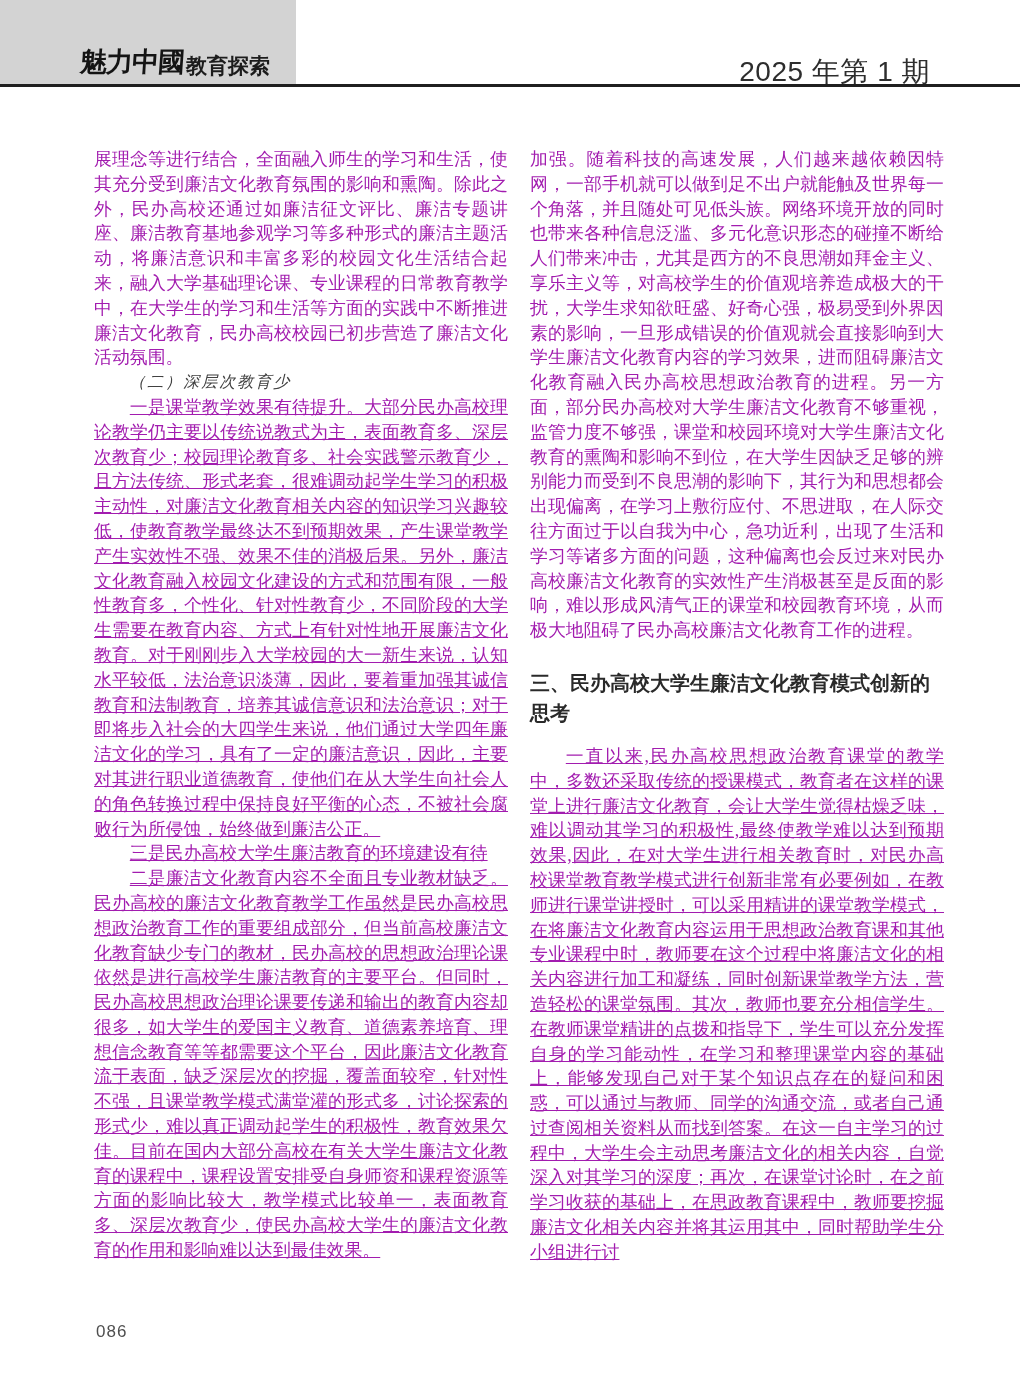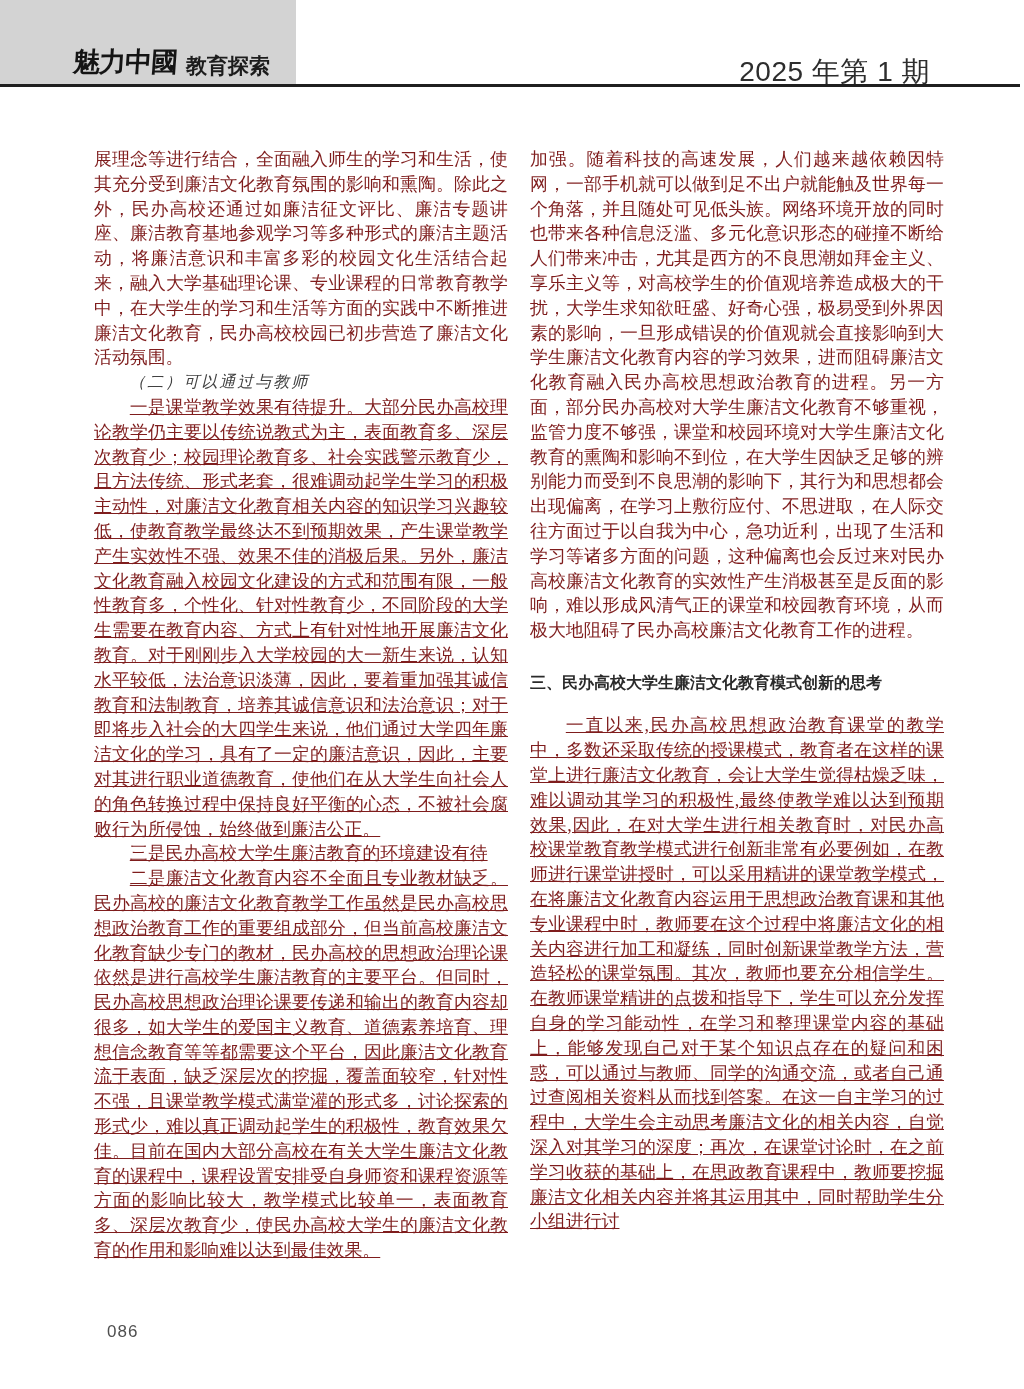--- a/index.html
+++ b/index.html
@@ -32,21 +32,21 @@
     color: #141414;
     letter-spacing: -1px;
     transform: skewX(-4deg);
   }
   .logo-sub {
     font-family: "Liberation Sans", "DejaVu Sans", sans-serif;
     font-weight: 600;
     font-size: 21px;
     line-height: 1;
     color: #1c1c1c;
-    margin-left: 9px;
+    margin-left: 2px;
   }
   .issue-label {
     position: absolute;
     top: 53px;
     right: 94px;
     font-family: "Liberation Sans", "DejaVu Sans", sans-serif;
     font-size: 28px;
     color: #2d2d2d;
     letter-spacing: 0.5px;
   }
@@ -64,44 +64,44 @@
     display: flex;
     gap: 22px;
   }
   .col { width: 414px; }
   .col p {
     margin: 0;
     font-size: 17.9px;
     line-height: 24.8px;
     text-align: justify;
     text-align-last: left;
-    color: #7f1d1d;
+    color: #a21caf;
   }
   .col p.indent { text-indent: 2em; text-decoration: underline; }
   .col p.cont { text-indent: 0; }
   .kaiti {
     font-style: italic;
     font-size: 16px !important;
     letter-spacing: 2px;
     text-indent: 2.2em;
     color: #414141 !important;
   }
   .section-heading {
     margin: 25px 0 15px 0;
     font-family: "Liberation Sans", "DejaVu Sans", sans-serif;
     font-weight: bold;
-    font-size: 16px;
+    font-size: 20px;
     line-height: 30.5px;
     color: #2a2a2a;
     text-align: left;
   }
   
   .page-number {
     position: absolute;
-    left: 107px; top: 1322px;
+    left: 96px; top: 1322px;
     font-family: "Liberation Sans", "DejaVu Sans", sans-serif;
     font-size: 17px;
     color: #4f4f4f;
     letter-spacing: 1px;
   }
 </style>
 </head>
 <body>
 
 <div class="page">
@@ -112,21 +112,21 @@
       <span class="logo-sub">教育探索</span>
     </div>
     <div class="issue-label">2025 年第 1 期</div>
     <div class="header-rule"></div>
   </header>
 
   <main class="content">
 
     <section class="col">
       <p class="cont">展理念等进行结合，全面融入师生的学习和生活，使其充分受到廉洁文化教育氛围的影响和熏陶。除此之外，民办高校还通过如廉洁征文评比、廉洁专题讲座、廉洁教育基地参观学习等多种形式的廉洁主题活动，将廉洁意识和丰富多彩的校园文化生活结合起来，融入大学基础理论课、专业课程的日常教育教学中，在大学生的学习和生活等方面的实践中不断推进廉洁文化教育，民办高校校园已初步营造了廉洁文化活动氛围。</p>
-      <p class="kaiti">（二）可以通过与教师</p>
+      <p class="kaiti">（二）深层次教育少</p>
       <p class="indent">一是课堂教学效果有待提升。大部分民办高校理论教学仍主要以传统说教式为主，表面教育多、深层次教育少；校园理论教育多、社会实践警示教育少，且方法传统、形式老套，很难调动起学生学习的积极主动性，对廉洁文化教育相关内容的知识学习兴趣较低，使教育教学最终达不到预期效果，产生课堂教学产生实效性不强、效果不佳的消极后果。另外，廉洁文化教育融入校园文化建设的方式和范围有限，一般性教育多，个性化、针对性教育少，不同阶段的大学生需要在教育内容、方式上有针对性地开展廉洁文化教育。对于刚刚步入大学校园的大一新生来说，认知水平较低，法治意识淡薄，因此，要着重加强其诚信教育和法制教育，培养其诚信意识和法治意识；对于即将步入社会的大四学生来说，他们通过大学四年廉洁文化的学习，具有了一定的廉洁意识，因此，主要对其进行职业道德教育，使他们在从大学生向社会人的角色转换过程中保持良好平衡的心态，不被社会腐败行为所侵蚀，始终做到廉洁公正。</p>
       <p class="indent">三是民办高校大学生廉洁教育的环境建设有待</p>
       <p class="indent">二是廉洁文化教育内容不全面且专业教材缺乏。民办高校的廉洁文化教育教学工作虽然是民办高校思想政治教育工作的重要组成部分，但当前高校廉洁文化教育缺少专门的教材，民办高校的思想政治理论课依然是进行高校学生廉洁教育的主要平台。但同时，民办高校思想政治理论课要传递和输出的教育内容却很多，如大学生的爱国主义教育、道德素养培育、理想信念教育等等都需要这个平台，因此廉洁文化教育流于表面，缺乏深层次的挖掘，覆盖面较窄，针对性不强，且课堂教学模式满堂灌的形式多，讨论探索的形式少，难以真正调动起学生的积极性，教育效果欠佳。目前在国内大部分高校在有关大学生廉洁文化教育的课程中，课程设置安排受自身师资和课程资源等方面的影响比较大，教学模式比较单一，表面教育多、深层次教育少，使民办高校大学生的廉洁文化教育的作用和影响难以达到最佳效果。</p>
     </section>
 
     <section class="col">
       <p class="cont">加强。随着科技的高速发展，人们越来越依赖因特网，一部手机就可以做到足不出户就能触及世界每一个角落，并且随处可见低头族。网络环境开放的同时也带来各种信息泛滥、多元化意识形态的碰撞不断给人们带来冲击，尤其是西方的不良思潮如拜金主义、享乐主义等，对高校学生的价值观培养造成极大的干扰，大学生求知欲旺盛、好奇心强，极易受到外界因素的影响，一旦形成错误的价值观就会直接影响到大学生廉洁文化教育内容的学习效果，进而阻碍廉洁文化教育融入民办高校思想政治教育的进程。另一方面，部分民办高校对大学生廉洁文化教育不够重视，监管力度不够强，课堂和校园环境对大学生廉洁文化教育的熏陶和影响不到位，在大学生因缺乏足够的辨别能力而受到不良思潮的影响下，其行为和思想都会出现偏离，在学习上敷衍应付、不思进取，在人际交往方面过于以自我为中心，急功近利，出现了生活和学习等诸多方面的问题，这种偏离也会反过来对民办高校廉洁文化教育的实效性产生消极甚至是反面的影响，难以形成风清气正的课堂和校园教育环境，从而极大地阻碍了民办高校廉洁文化教育工作的进程。</p>
       <h2 class="section-heading">三、民办高校大学生廉洁文化教育模式创新的思考</h2>
       <p class="indent">一直以来,民办高校思想政治教育课堂的教学中，多数还采取传统的授课模式，教育者在这样的课堂上进行廉洁文化教育，会让大学生觉得枯燥乏味，难以调动其学习的积极性,最终使教学难以达到预期效果,因此，在对大学生进行相关教育时，对民办高校课堂教育教学模式进行创新非常有必要例如，在教师进行课堂讲授时，可以采用精讲的课堂教学模式，在将廉洁文化教育内容运用于思想政治教育课和其他专业课程中时，教师要在这个过程中将廉洁文化的相关内容进行加工和凝练，同时创新课堂教学方法，营造轻松的课堂氛围。其次，教师也要充分相信学生。在教师课堂精讲的点拨和指导下，学生可以充分发挥自身的学习能动性，在学习和整理课堂内容的基础上，能够发现自己对于某个知识点存在的疑问和困惑，可以通过与教师、同学的沟通交流，或者自己通过查阅相关资料从而找到答案。在这一自主学习的过程中，大学生会主动思考廉洁文化的相关内容，自觉深入对其学习的深度；再次，在课堂讨论时，在之前学习收获的基础上，在思政教育课程中，教师要挖掘廉洁文化相关内容并将其运用其中，同时帮助学生分小组进行讨</p>
     </section>

